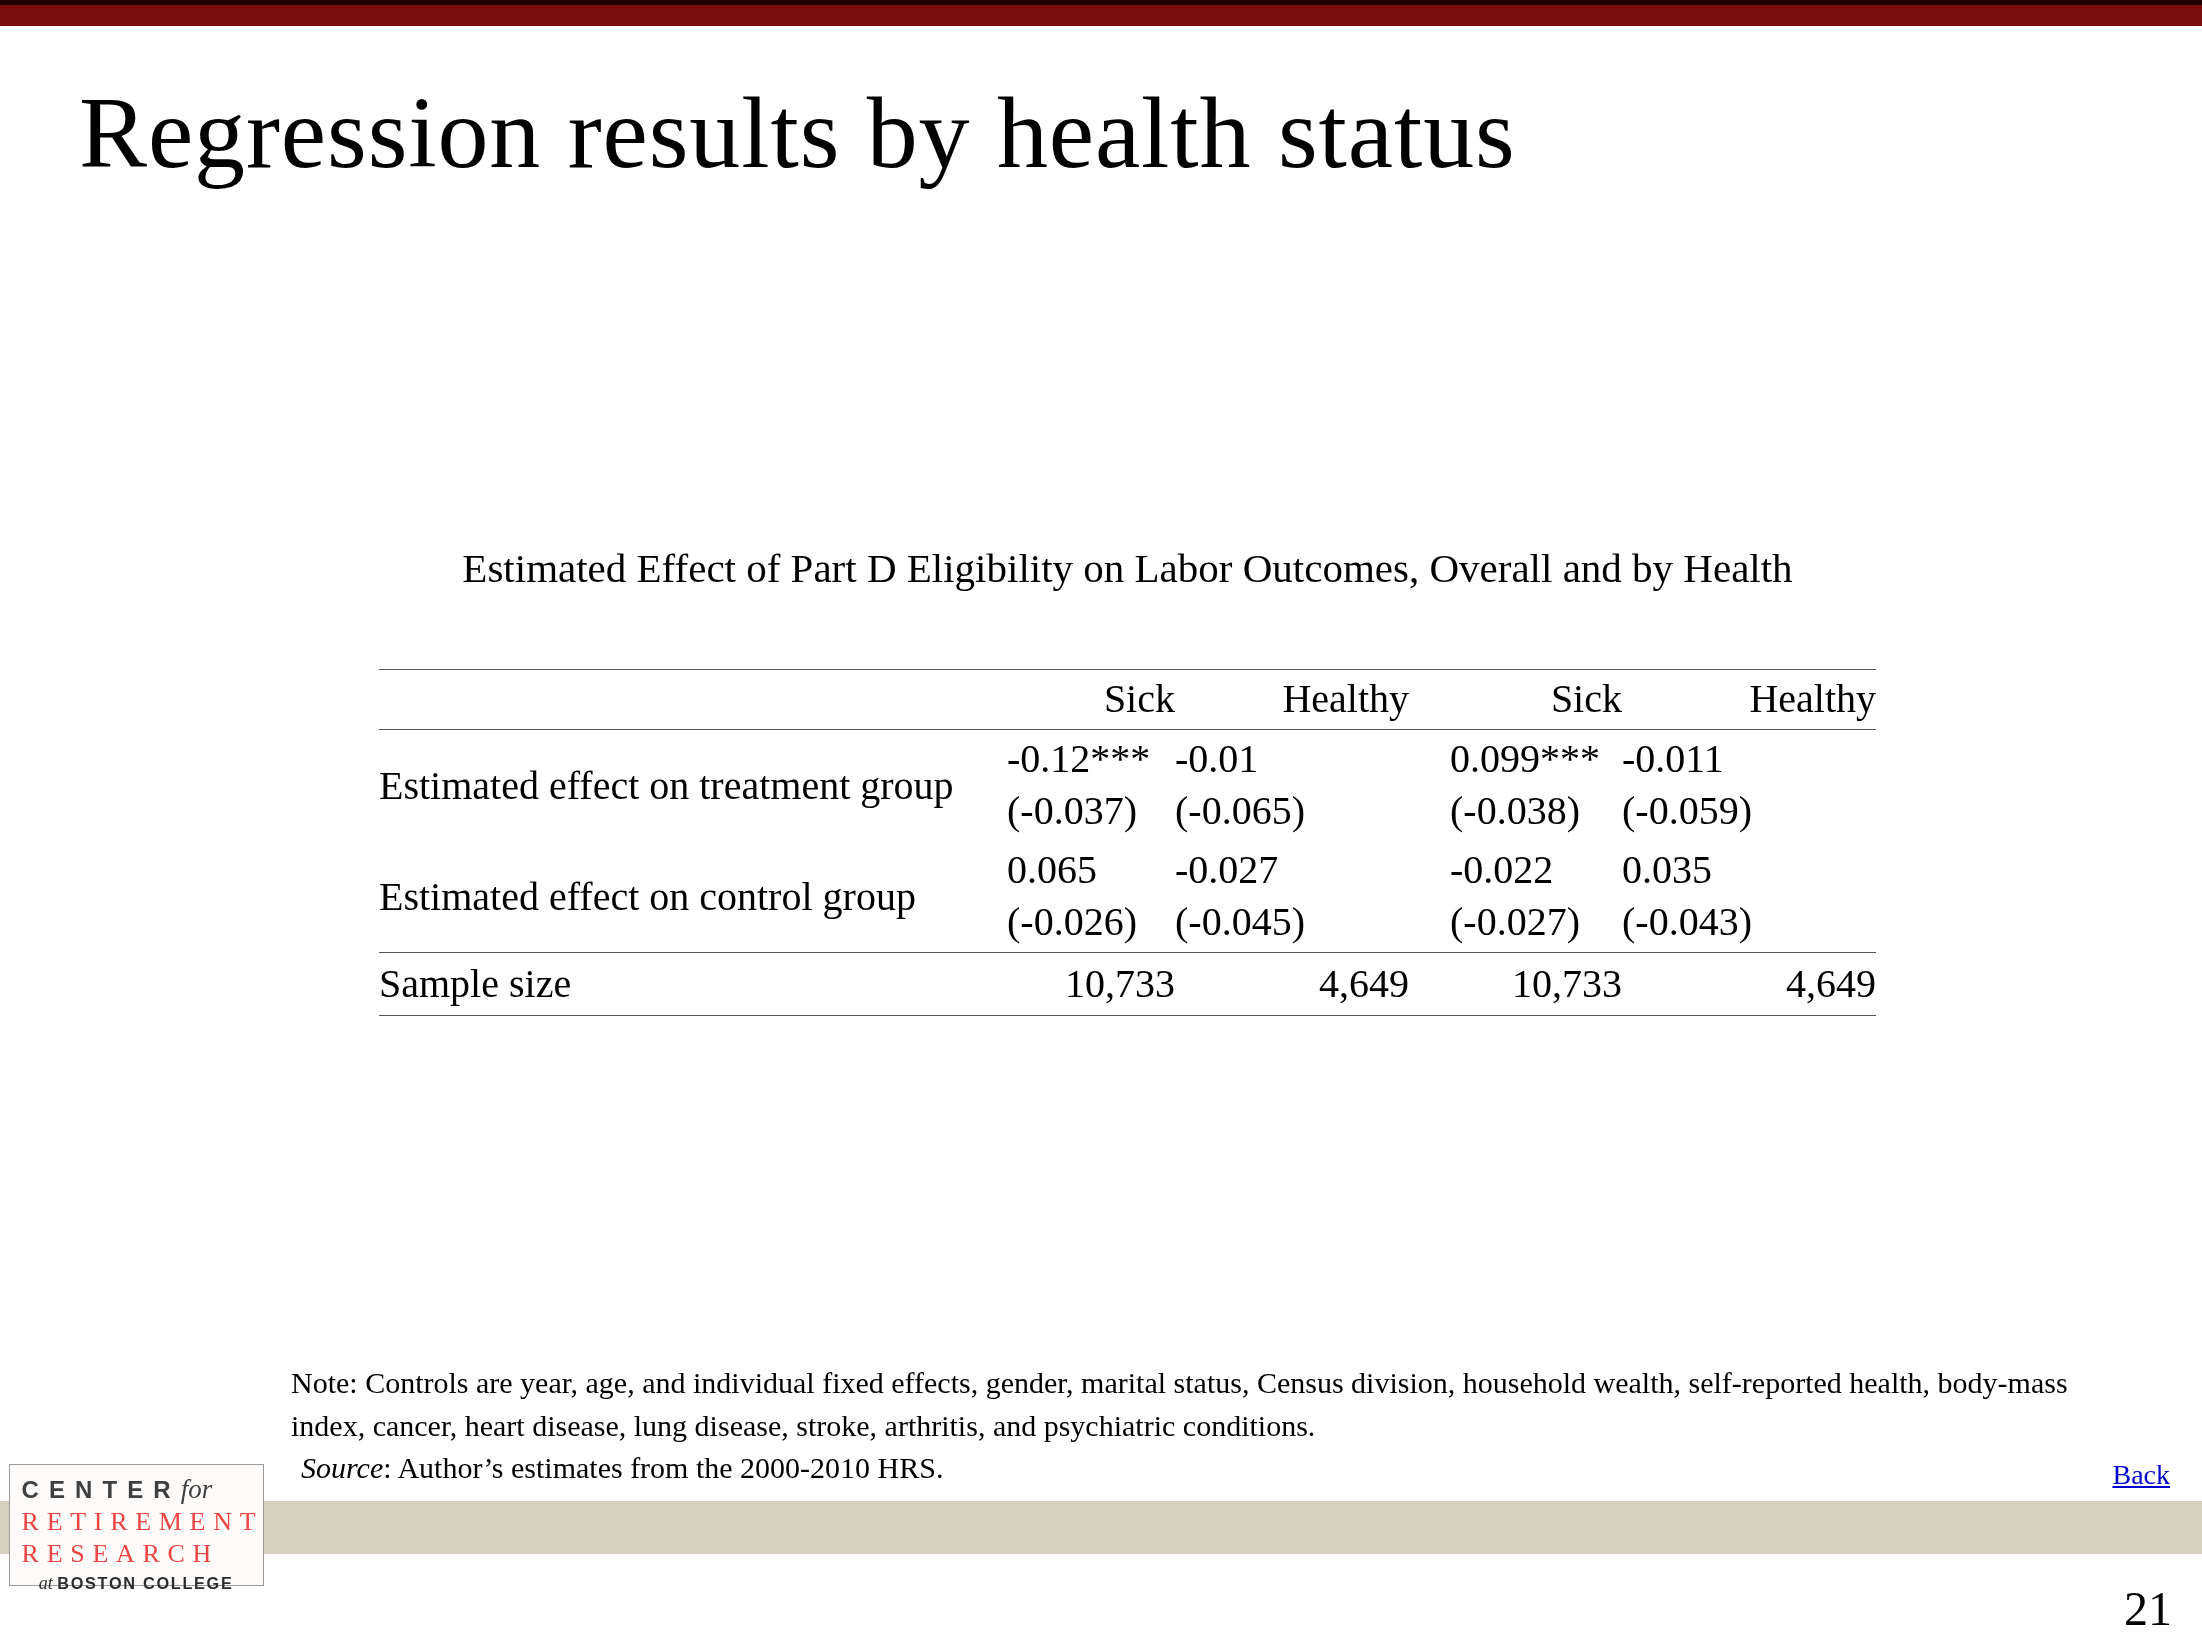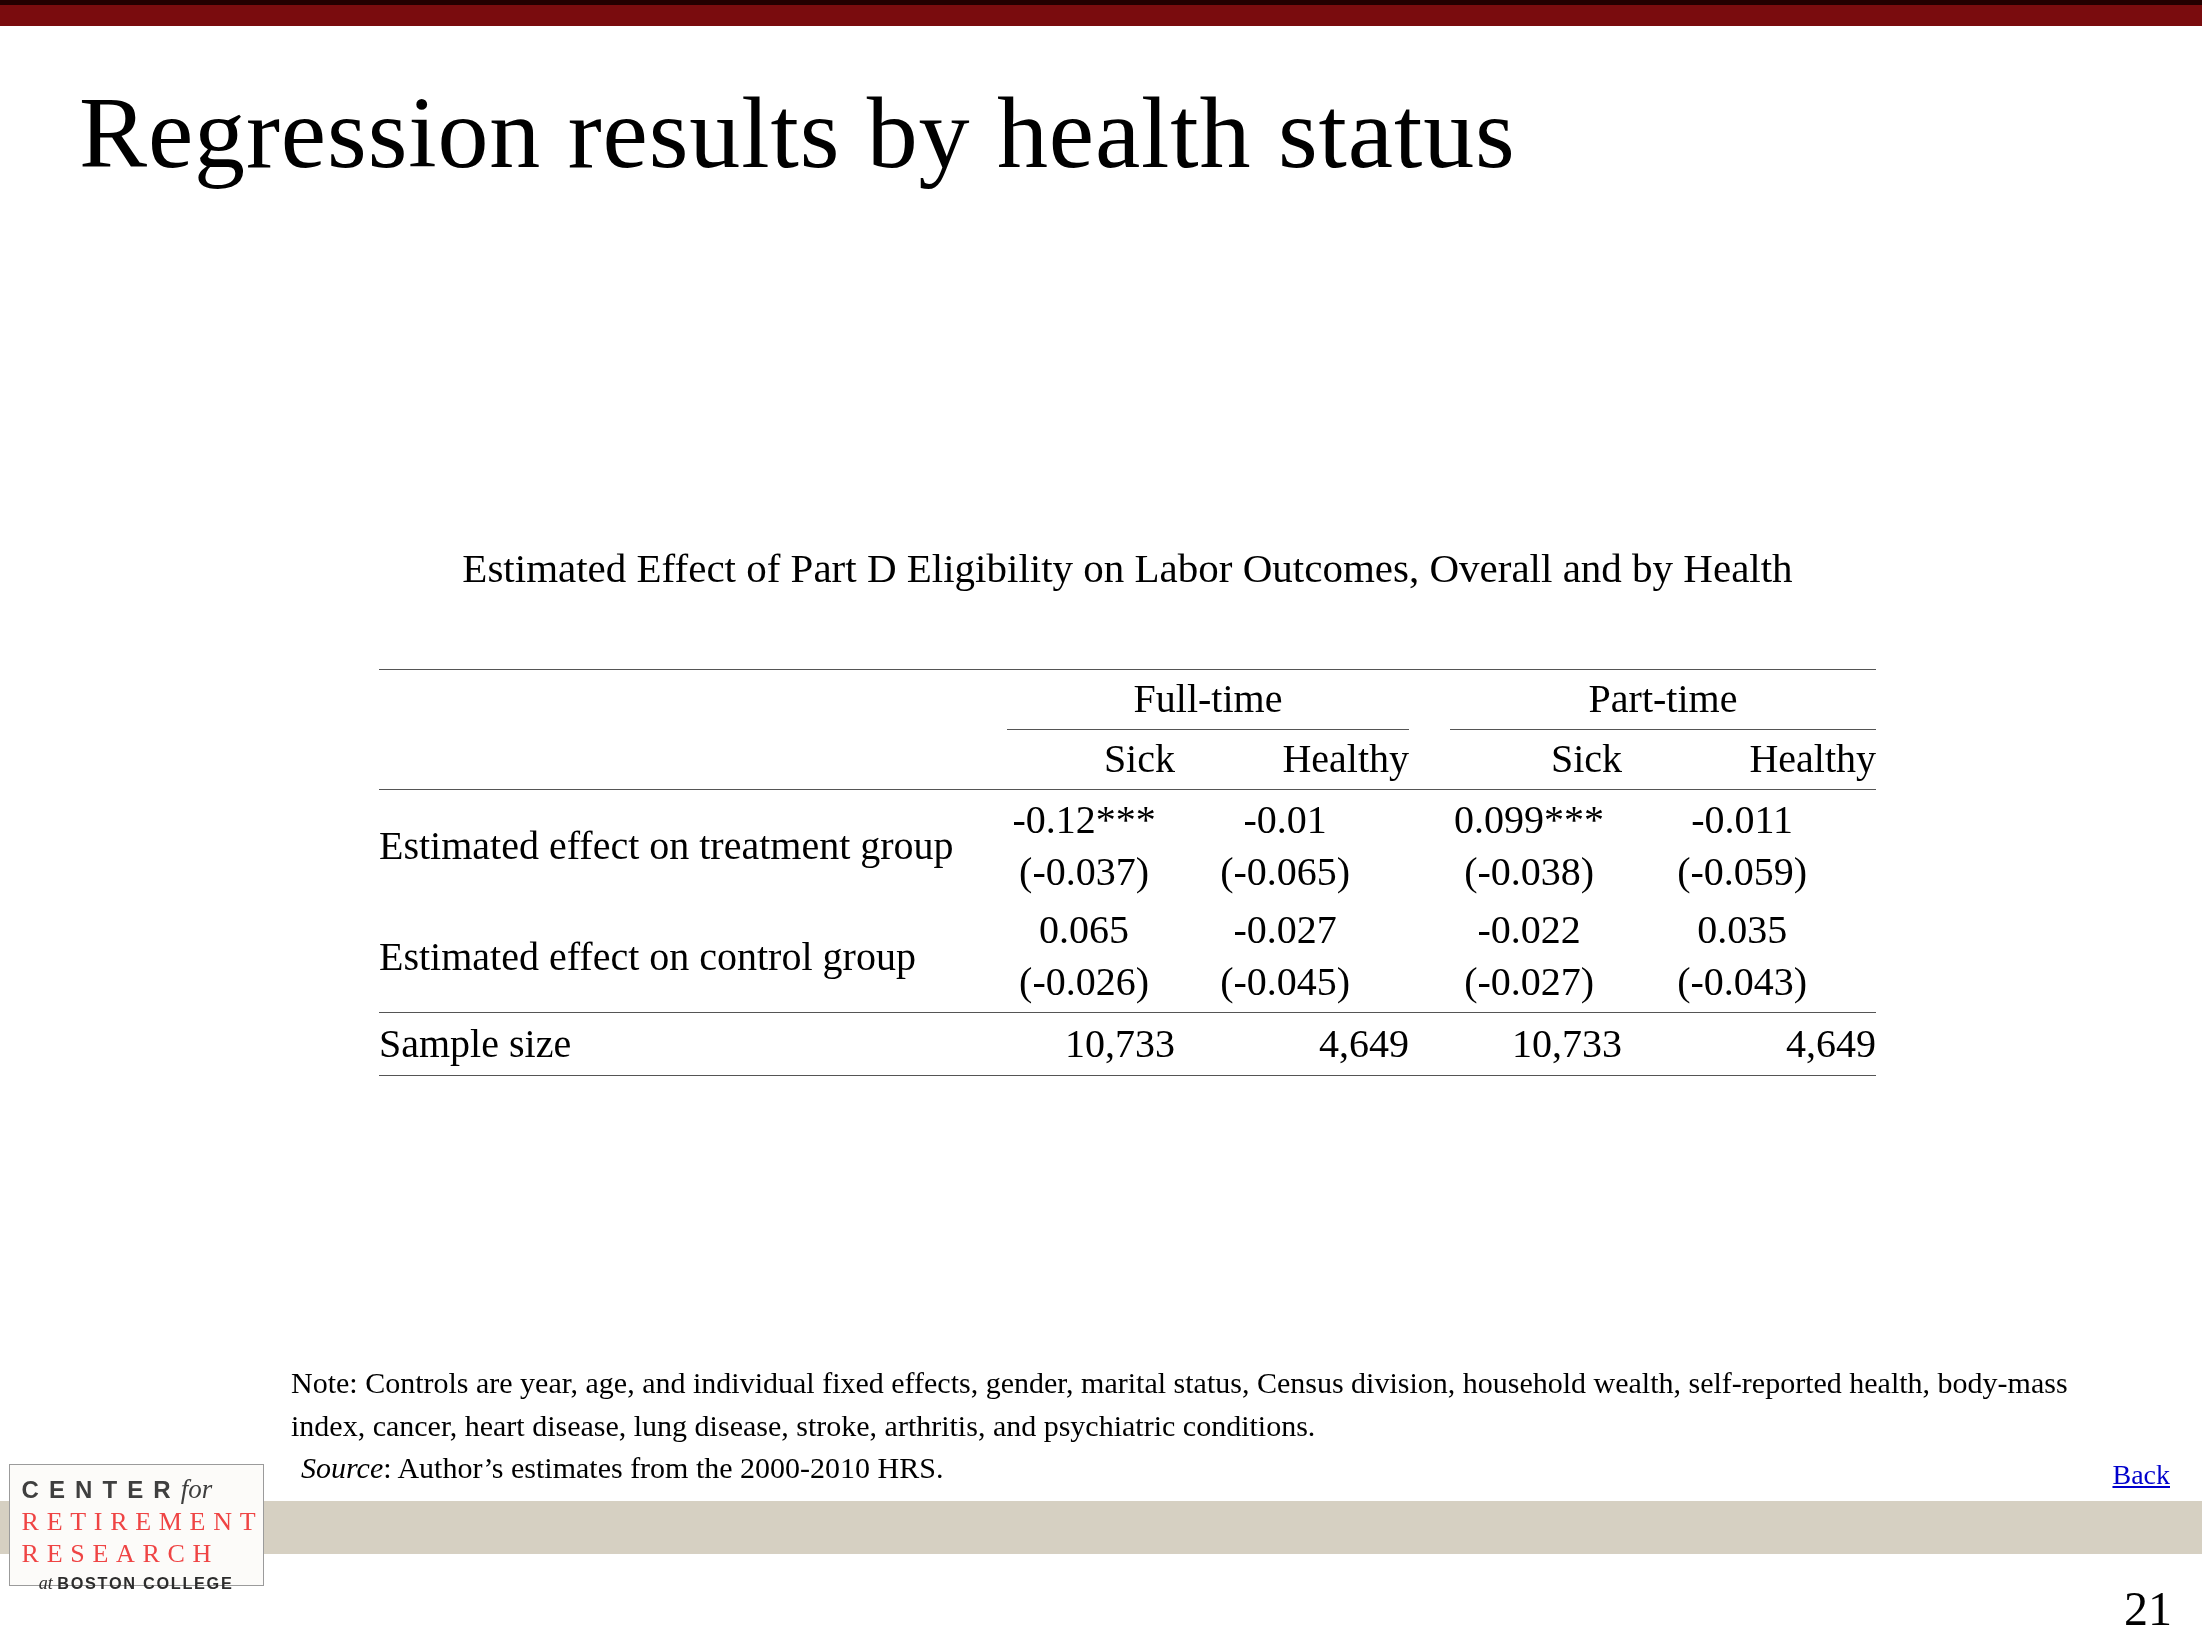--- a/index.html
+++ b/index.html
@@ -45,21 +45,21 @@
 
   .group-row td.group {
     text-align:center; border-bottom:1.7px solid #555;
     padding:5.2px 0 6.9px;
   }
   .sub-row td { border-bottom:1.7px solid #555; padding:5.2px 0 6.9px; }
   .num { text-align:right; padding-right:13.8px; }
   .lbl { text-align:left; padding-right:8.6px; }
   .data-row td { padding:3.4px 0; }
   .data-row .num { padding-right:13.8px; }
-  .val, .se { line-height:1.3; text-align:center; }
+  .val, .se { line-height:1.3; text-align:left; }
   .row-line td { border-bottom:1.7px solid #555; }
   .sample-row td { border-bottom:1.7px solid #555; padding:6.9px 0 8.6px; }
 
   .notes {
     position:absolute; top:1362px; left:291px; width:1858px;
     font-size:30px; line-height:1.42;
   }
   .source-line .src-label { font-style:italic;margin-left:10px; }
 
   .back {
@@ -104,26 +104,20 @@
 <table class="results-table">
   <colgroup>
     <col class="col-label">
       <col class="col-v1">
       <col class="col-v2">
       <col class="col-gap">
       <col class="col-v3">
       <col class="col-v4">
   </colgroup>
   <tbody>
-    <tr class="group-row">
-      <td class="lbl"></td>
-      <td class="group" colspan="2">Full-time</td>
-      <td></td>
-      <td class="group" colspan="2">Part-time</td>
-    </tr>
     <tr class="sub-row">
       <td class="lbl"></td>
       <td class="num">Sick</td>
       <td class="num">Healthy</td>
       <td></td>
       <td class="num">Sick</td>
       <td class="num">Healthy</td>
     </tr>
 
     <tr class="data-row">

